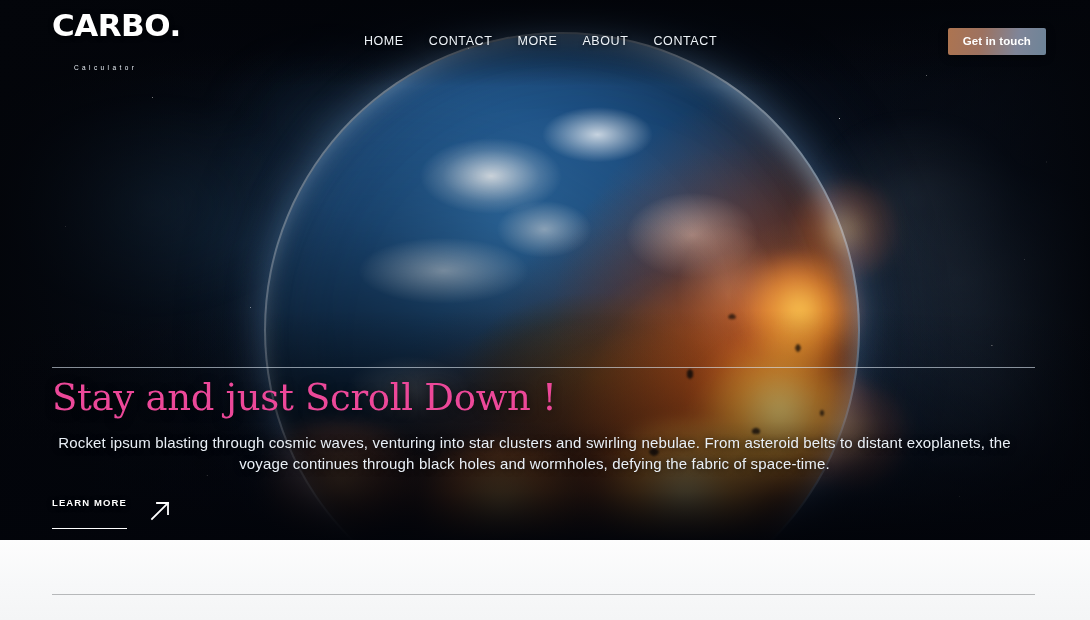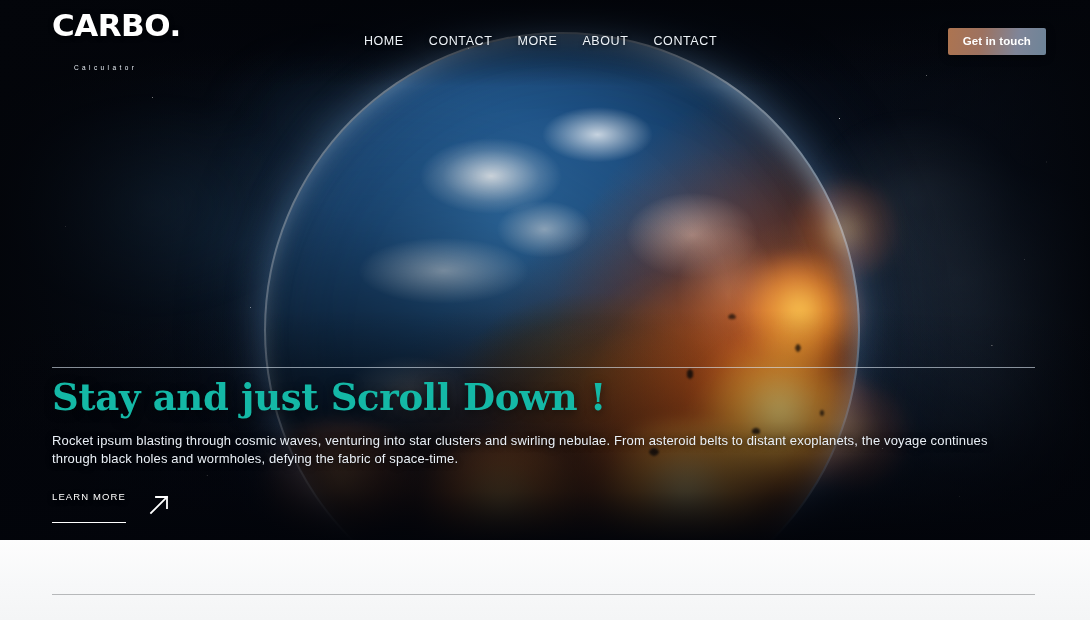--- a/index.html
+++ b/index.html
@@ -229,44 +229,45 @@
     background:rgba(214,226,238,0.62);
     z-index:20;
   }
   .hero-content {
     position:absolute; left:52px; top:378px; width:990px;
     z-index:21;
   }
   .headline {
     font-family:"DejaVu Serif", serif;
     font-size:37px;
-    font-weight:bold;
-    color:#14b8a6;
+    font-weight:normal;
+    color:#ec4899;
     letter-spacing:-0.3px;
     line-height:1.08;
     text-shadow:0 2px 10px rgba(0,0,0,0.55);
   }
   .subtext {
     margin-top:14px;
     width:965px;
-    font-size:13px;
+    font-size:15px;
     line-height:1.42;
     color:#e9eff6;
     letter-spacing:0.15px;
     text-shadow:0 1px 6px rgba(0,0,0,0.75);
+    text-align:center;
   }
   .learn-row {
     margin-top:22px;
     display:flex; align-items:center; gap:22px;
   }
   .learn-link {
     display:inline-block;
     color:#ffffff;
     font-size:9.5px;
-    font-weight:normal;
+    font-weight:bold;
     letter-spacing:1.1px;
     text-decoration:none;
     padding-bottom:20px;
     border-bottom:1.5px solid #ffffff;
     cursor:pointer;
     text-shadow:0 1px 5px rgba(0,0,0,0.7);
   }
   .arrow-icon { display:block; cursor:pointer; }
 
   

